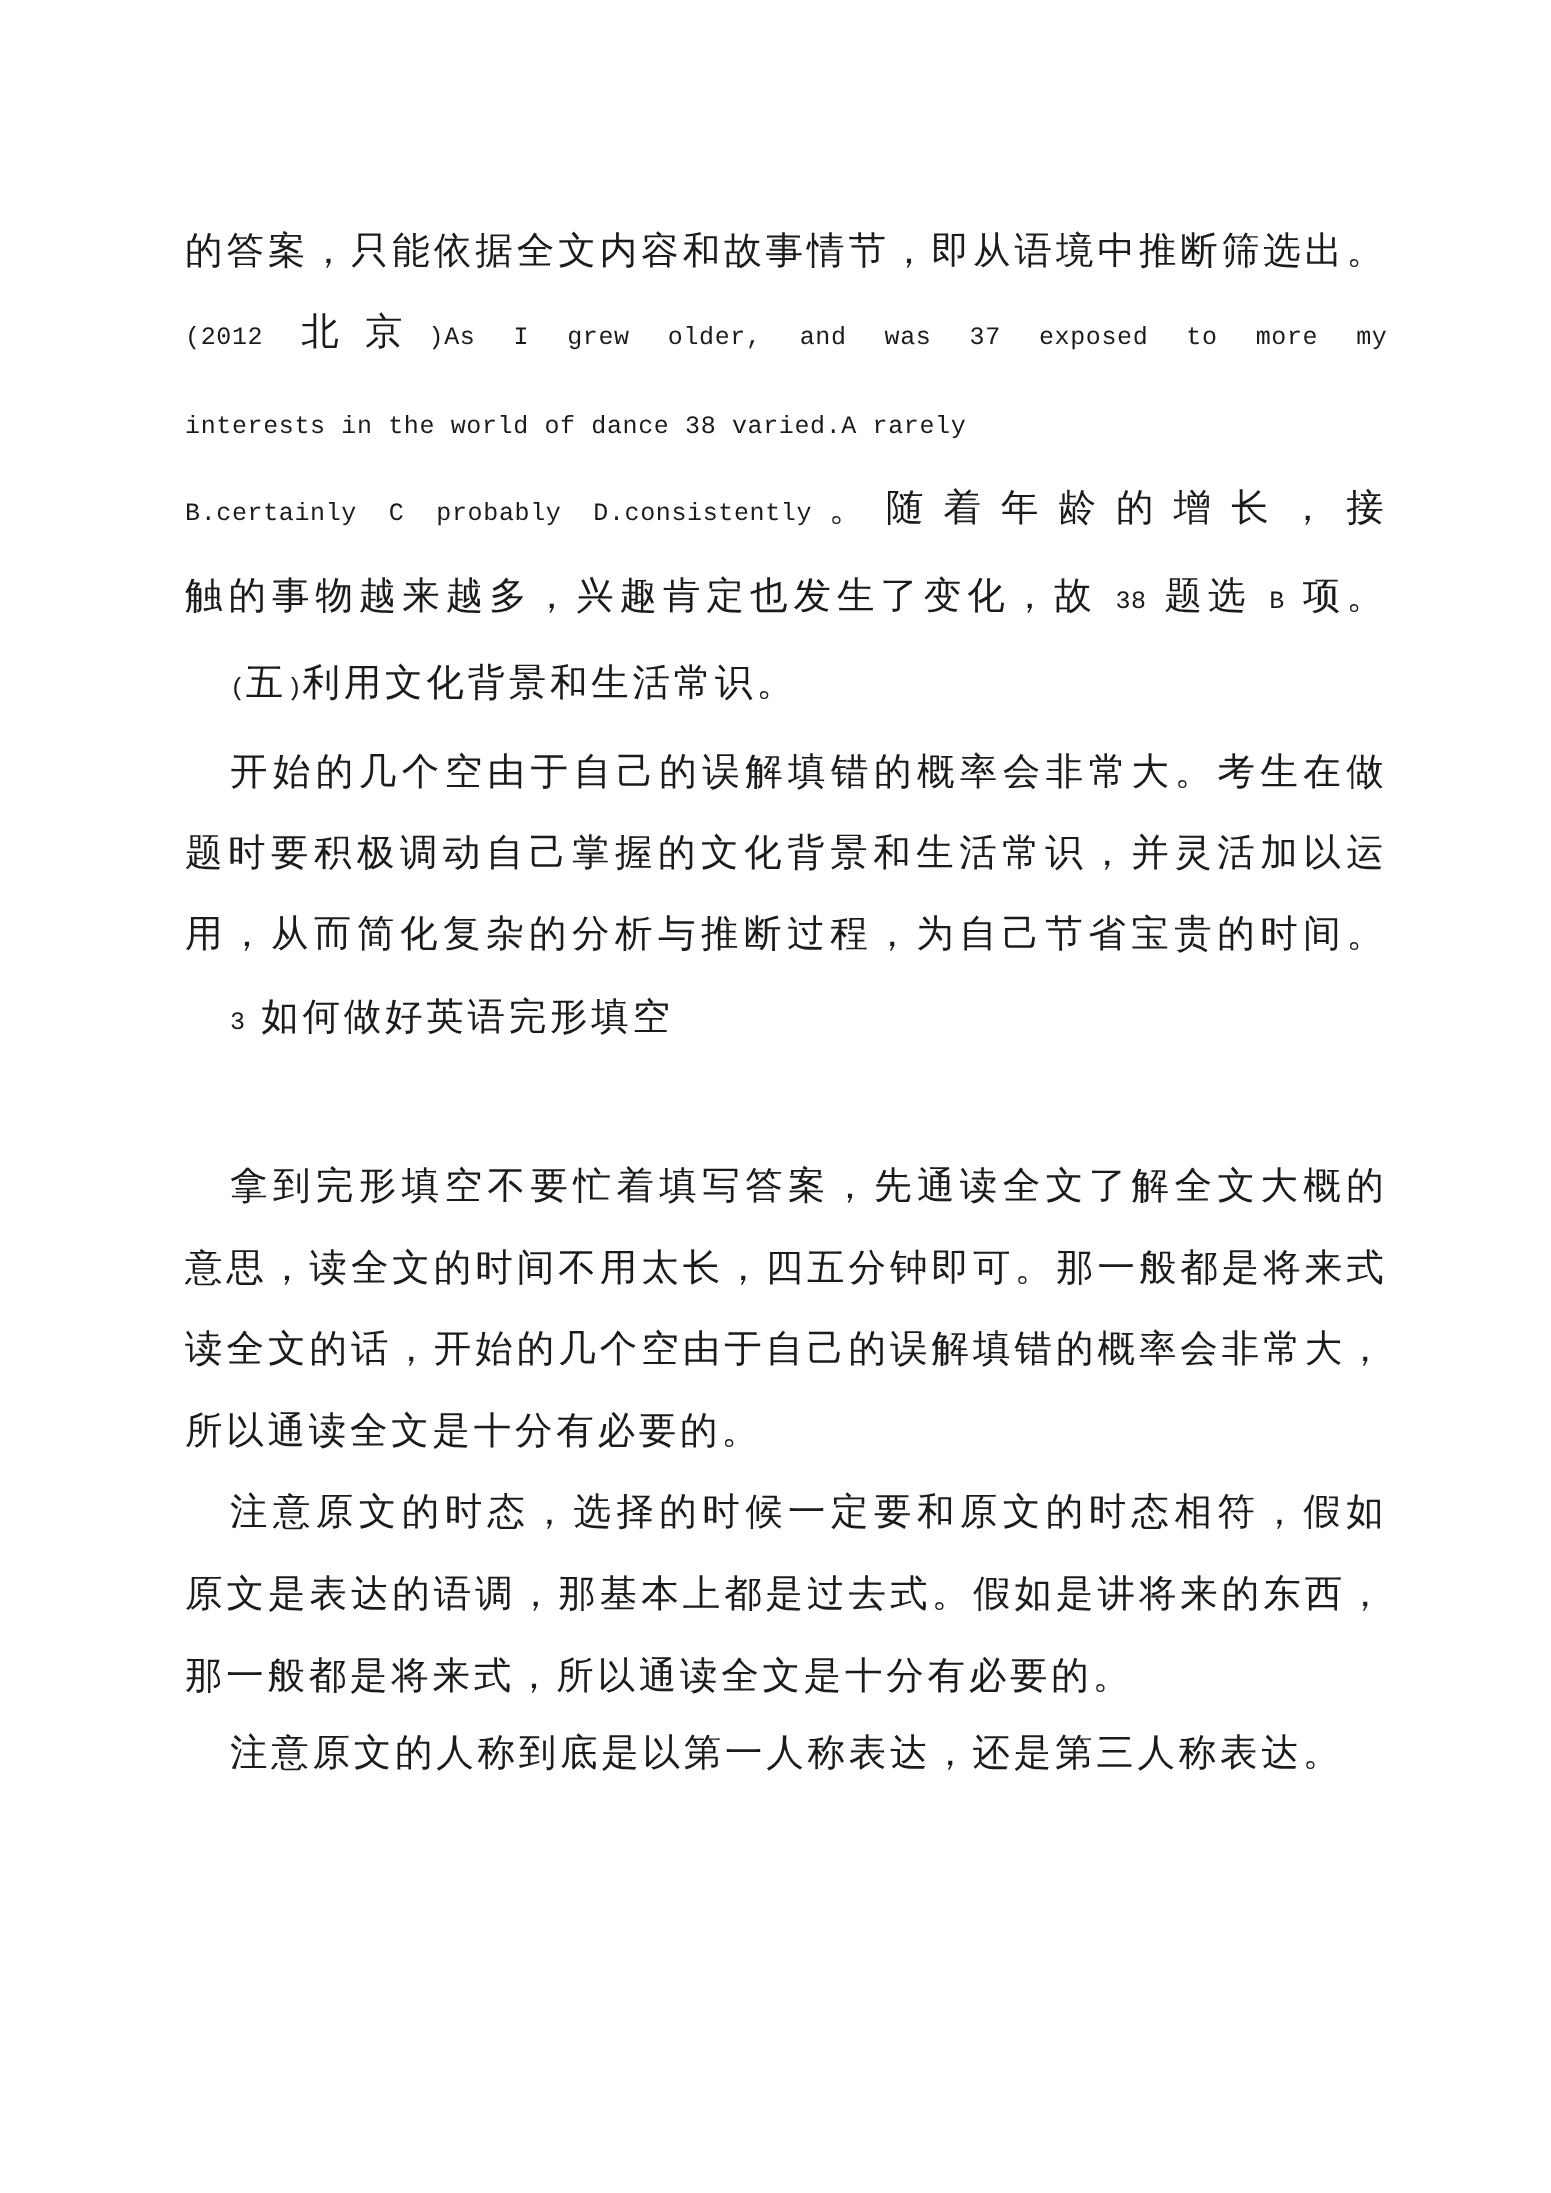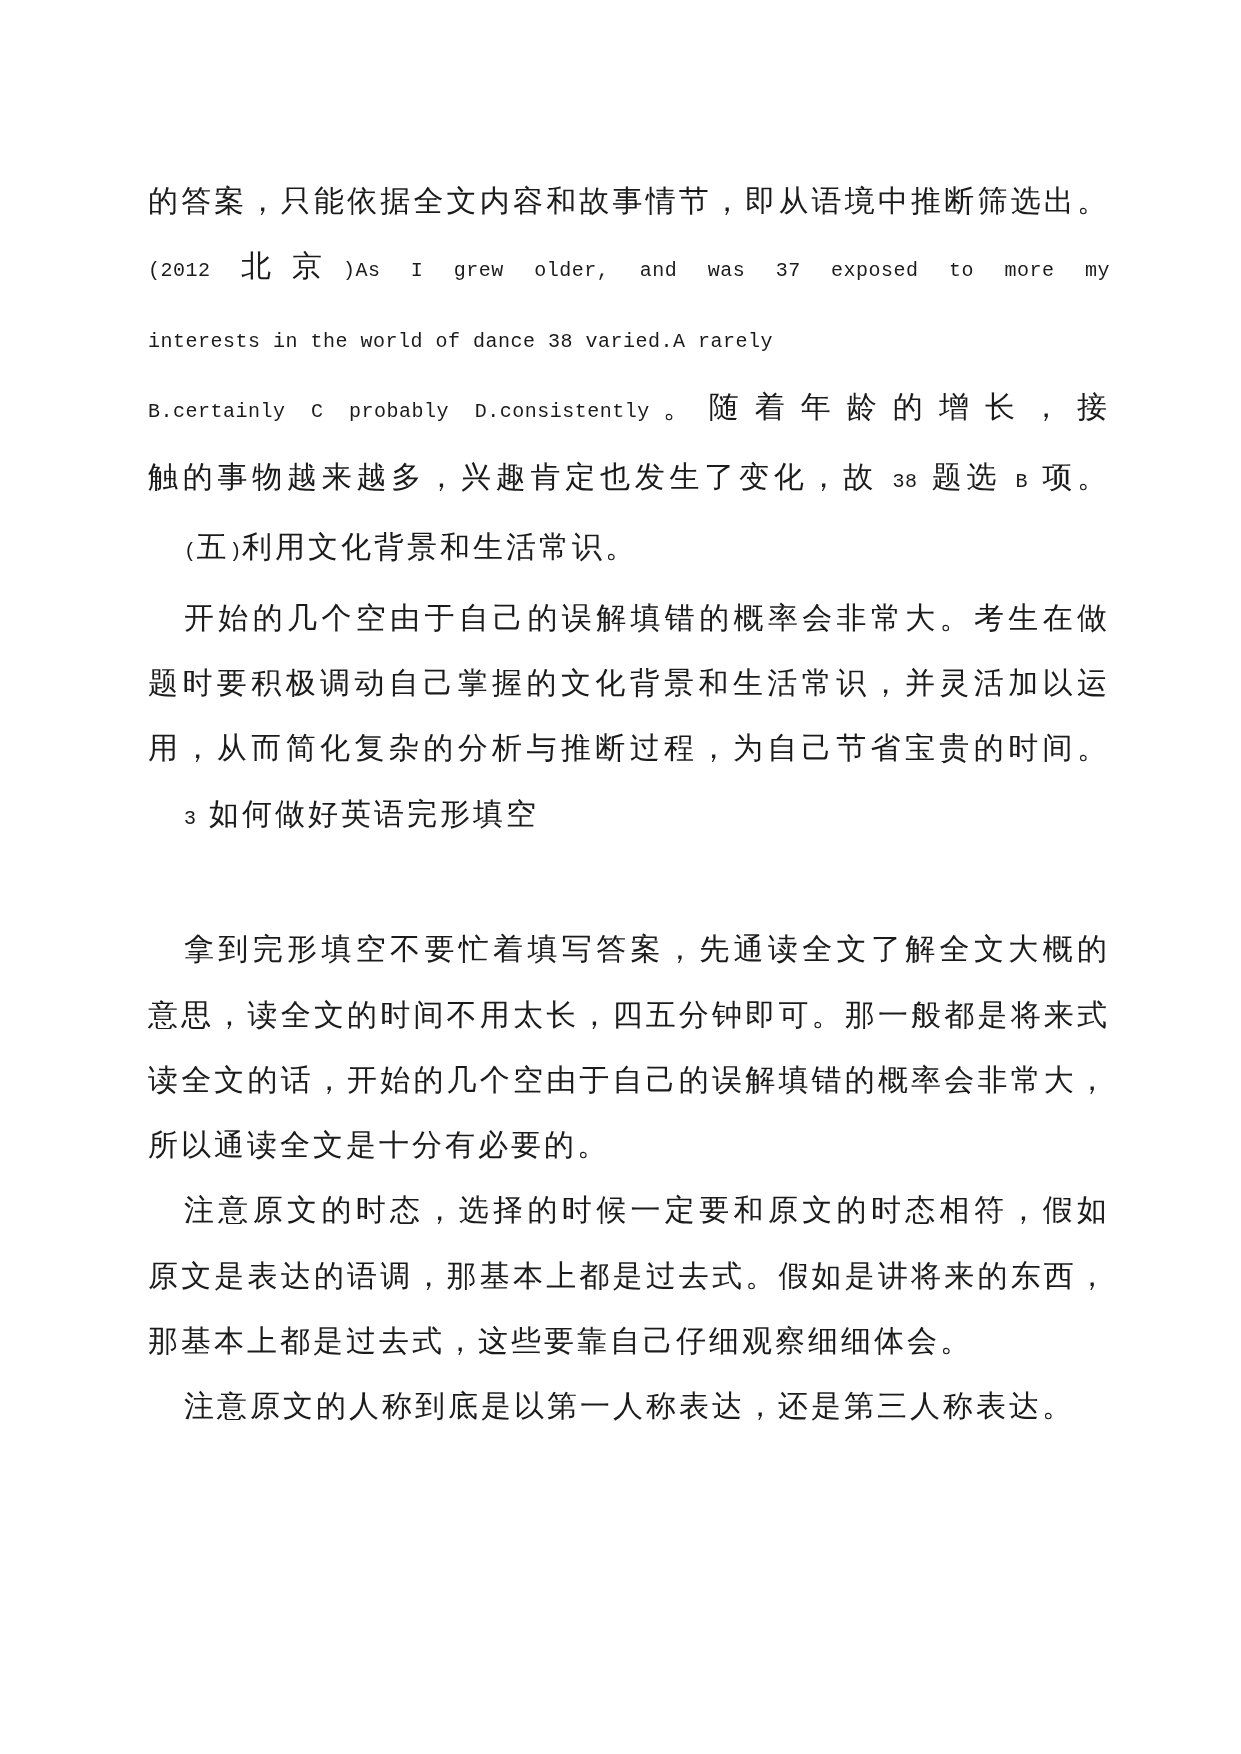--- a/index.html
+++ b/index.html
@@ -66,19 +66,19 @@
       <div class="line j">题时要积极调动自己掌握的文化背景和生活常识，并灵活加以运</div>
       <div class="line j">用，从而简化复杂的分析与推断过程，为自己节省宝贵的时间。</div>
       <div class="line" style="padding-left: 36px;"><span class="en">3 </span>如何做好英语完形填空</div>
       <div class="line"></div>
       <div class="line j" style="padding-left: 36px;">拿到完形填空不要忙着填写答案，先通读全文了解全文大概的</div>
       <div class="line j">意思，读全文的时间不用太长，四五分钟即可。那一般都是将来式</div>
       <div class="line j">读全文的话，开始的几个空由于自己的误解填错的概率会非常大，</div>
       <div class="line">所以通读全文是十分有必要的。</div>
       <div class="line j" style="padding-left: 36px;">注意原文的时态，选择的时候一定要和原文的时态相符，假如</div>
       <div class="line j">原文是表达的语调，那基本上都是过去式。假如是讲将来的东西，</div>
-      <div class="line">那基本上都是过去式，这些要靠自己仔细观察细细体会。</div>
-      <div class="line" style="padding-left: 36px;">注意原文的人称到底是以第一人称表达，还是第三人称表达。</div>
+      <div class="line">那一般都是将来式，所以通读全文是十分有必要的。</div>
+      <div class="line" style="padding-left: 36px; font-family: Liberation Mono, monospace;">注意原文的人称到底是以第一人称表达，还是第三人称表达。</div>
     </div>
   <div class="footer">
     <span>第 4 页 共 7 页</span>
   </div>
 </div>
 
 </body></html>

